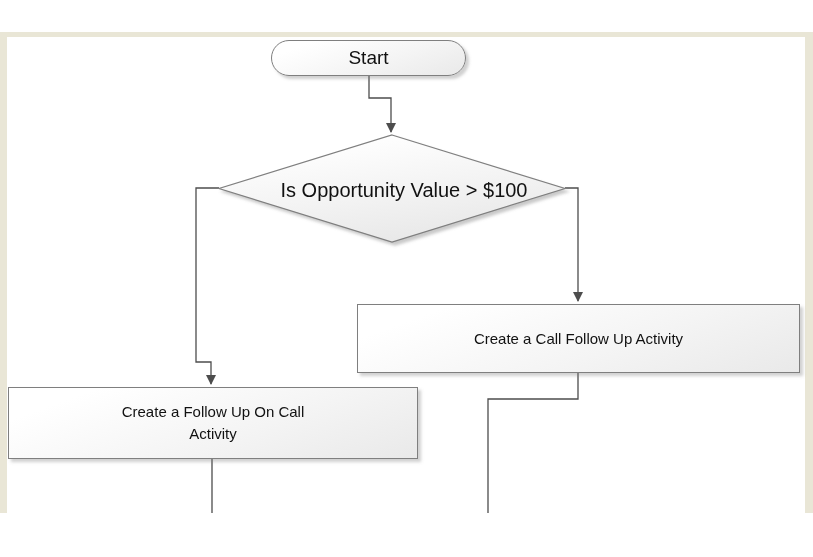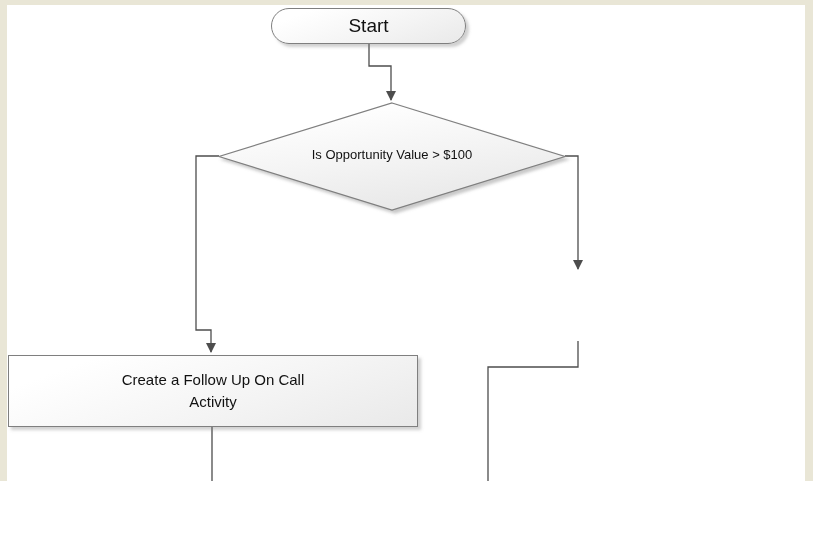--- a/index.html
+++ b/index.html
@@ -6,20 +6,21 @@
     margin: 0;
     padding: 0;
     font-family: "Liberation Sans", sans-serif;
   }
   #stage {
     position: relative;
     width: 813px;
     height: 481px;
     background: #E9E6D6;
     overflow: hidden;
+    margin-top: 32px;
   }
   #canvas {
     position: absolute;
     left: 7px;
     top: 5px;
     width: 798px;
     height: 543px;
     background: #FFFFFF;
   }
   #wires {
@@ -47,25 +48,25 @@
   .process {
     font-size: 15px;
   }
   #node-start { left: 271px; top: 8px;  width: 195px; height: 36px; border-radius: 18px; }
   #node-end   { left: 441px; top: 513px; width: 96px; height: 32px; border-radius: 16px; }
   #node-call  { left: 357px; top: 272px; width: 443px; height: 69px; }
   #node-onsite{ left: 8px;   top: 355px; width: 410px; height: 72px; line-height: 1.45; }
   #node-onsite .wrap-label { max-width: 220px; }
   #decision-label {
     position: absolute;
-    left: 252px;
+    left: 264px;
     top: 147px;
     width: 280px;
     text-align: center;
-    font-size: 13px;
+    font-size: 20px;
     color: #111111;
   }
   .connector {
     fill: none;
     stroke: #4d4d4d;
     stroke-width: 1.3;
   }
 </style>
 </head>
 <body>
@@ -102,18 +103,21 @@
   </svg>
 
   <div class="node terminator" id="node-start">
     <span>Start</span>
   </div>
 
   <div id="decision-label">
     <span>Is Opportunity Value &gt; $100</span>
   </div>
 
+  <div class="node process" id="node-call">
+    <span>Create a Call Follow Up Activity</span>
+  </div>
 
   <div class="node process" id="node-onsite">
     <span class="wrap-label">Create a Follow Up On Call Activity</span>
   </div>
 
 </div>
 
 </body></html>

